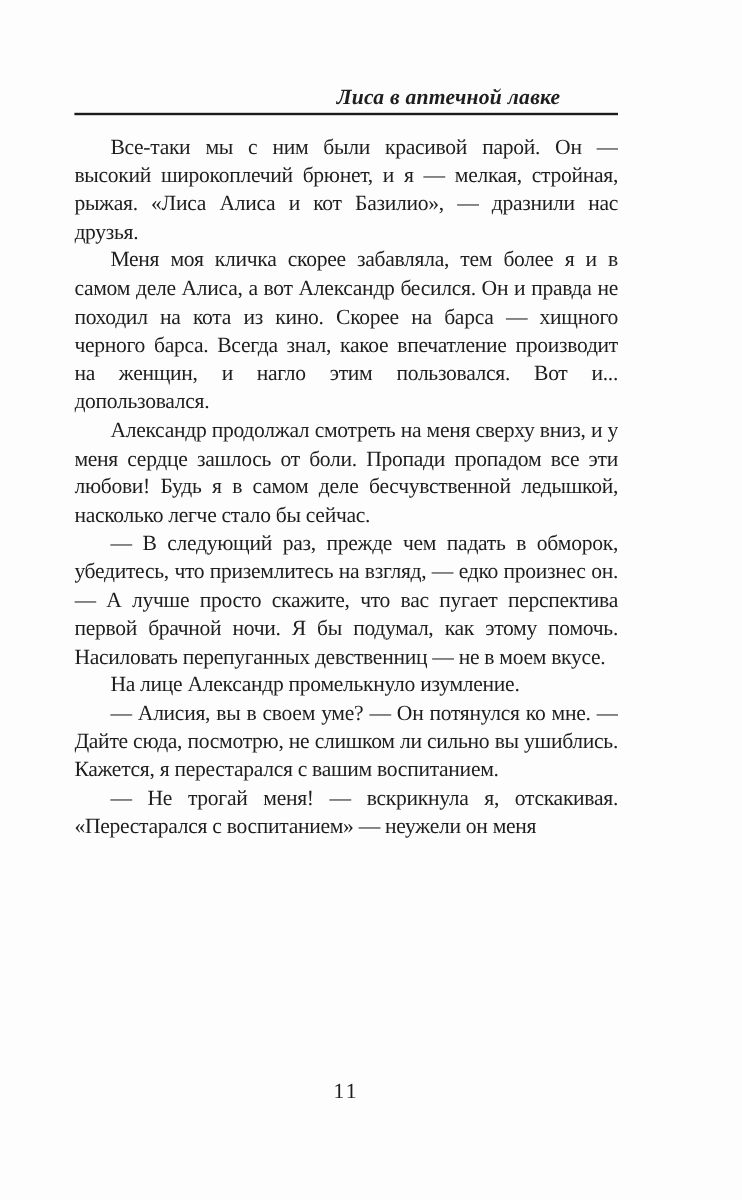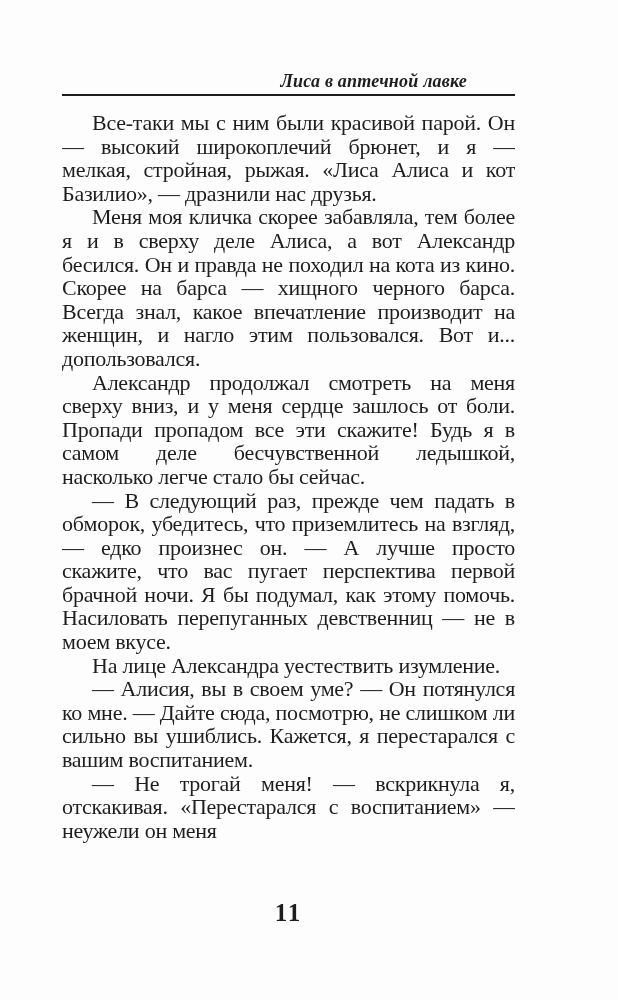--- a/index.html
+++ b/index.html
@@ -35,55 +35,55 @@
     position: absolute;
     left: 62px; top: 94px;
     width: 453px; height: 2px;
     background: var(--rule-color);
   }
   .body-text {
     position: absolute;
     left: 62px; top: 111px;
     width: 453px; height: 786px;
     overflow: hidden;
-    font-size: 22px;
+    font-size: 18px;
     line-height: 23.6px;
     letter-spacing: -0.25px;
     text-align: justify;
     text-justify: inter-word;
   }
   .body-text p {
     margin: 0;
     padding: 0;
     text-indent: 30px;
   }
   .page-number {
     position: absolute;
     left: 62px; top: 899px;
     width: 453px;
     text-align: center;
-    font-size: 25px;
-    font-weight: bold;
+    font-size: 18px;
+    font-weight: normal;
     letter-spacing: 2px;
   }
 </style>
 </head>
 <body>
 
 <div class="paper">
 
   <div class="running-title">Лиса в аптечной лавке</div>
 
   <div class="header-rule"></div>
 
   <div class="body-text">
       <p>Все-таки мы с ним были красивой парой. Он — высокий широкоплечий брюнет, и я — мелкая, стройная, рыжая. «Лиса Алиса и кот Базилио», — дразнили нас друзья.</p>
-      <p>Меня моя кличка скорее забавляла, тем более я и в сверху деле Алиса, а вот Александр бесился. Он и правда не походил на кота из кино. Скорее на барса — хищного черного барса. Всегда знал, какое впечатление производит на женщин, и нагло этим пользовался. Вот и... допользовался.</p>
-      <p>Александр продолжал смотреть на меня сверху вниз, и у меня сердце зашлось от боли. Пропади пропадом все эти скажите! Будь я в самом деле бесчувственной ледышкой, насколько легче стало бы сейчас.</p>
+      <p>Меня моя кличка скорее забавляла, тем более я и в самом деле Алиса, а вот Александр бесился. Он и правда не походил на кота из кино. Скорее на барса — хищного черного барса. Всегда знал, какое впечатление производит на женщин, и нагло этим пользовался. Вот и... допользовался.</p>
+      <p>Александр продолжал смотреть на меня сверху вниз, и у меня сердце зашлось от боли. Пропади пропадом все эти любови! Будь я в самом деле бесчувственной ледышкой, насколько легче стало бы сейчас.</p>
       <p>— В следующий раз, прежде чем падать в обморок, убедитесь, что приземлитесь на взгляд, — едко произнес он. — А лучше просто скажите, что вас пугает перспектива первой брачной ночи. Я бы подумал, как этому помочь. Насиловать перепуганных девственниц — не в моем вкусе.</p>
-      <p>На лице Александра уестествить изумление.</p>
+      <p>На лице Александр промелькнуло изумление.</p>
       <p>— Алисия, вы в своем уме? — Он потянулся ко мне. — Дайте сюда, посмотрю, не слишком ли сильно вы ушиблись. Кажется, я перестарался с вашим воспитанием.</p>
       <p>— Не трогай меня! — вскрикнула я, отскакивая. «Перестарался с воспитанием» — неужели он меня</p>
     </div>
 
   <div class="page-number">11</div>
 
 </div>
 
 </body></html>

